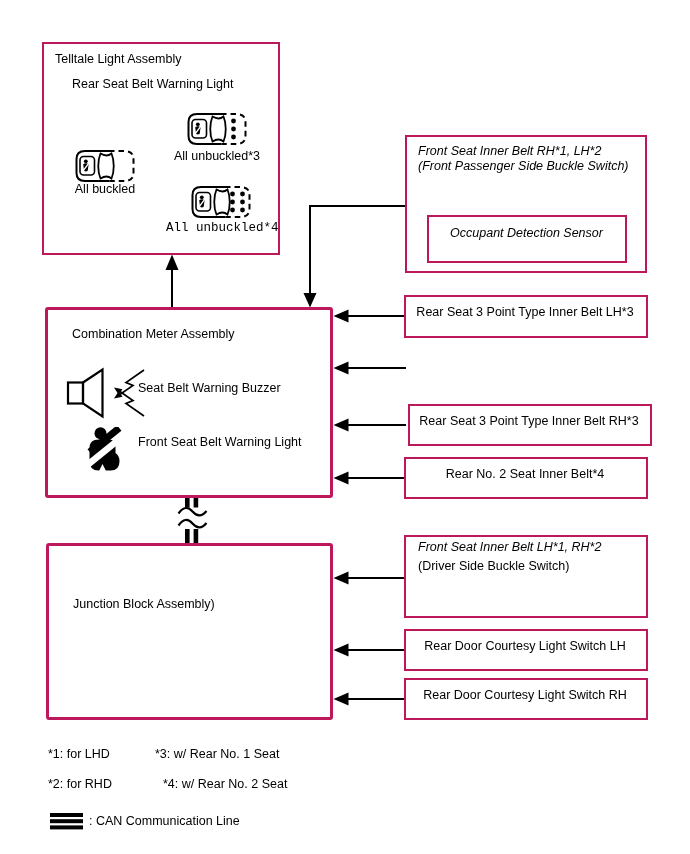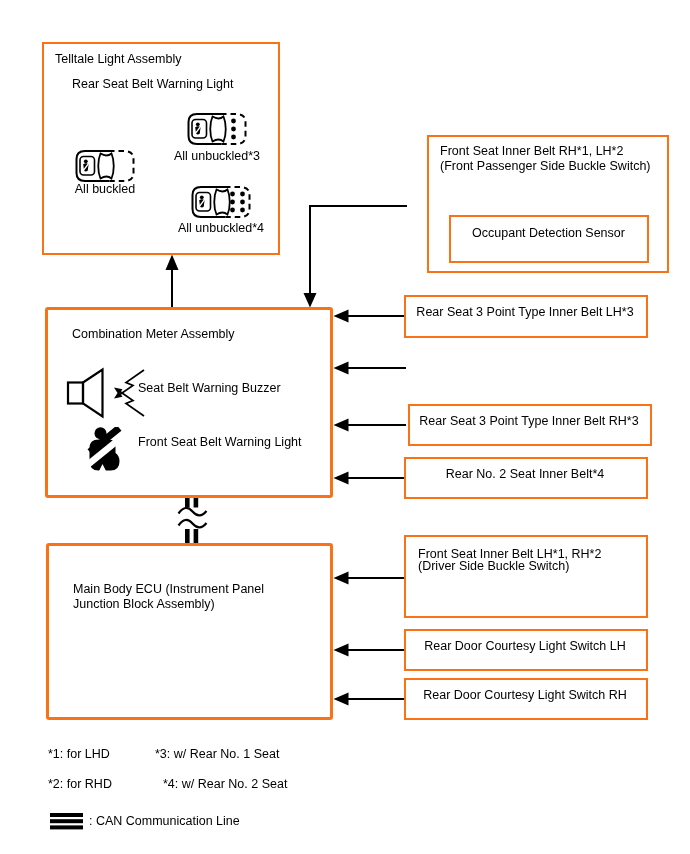--- a/index.html
+++ b/index.html
@@ -2,21 +2,21 @@
 <html><head>
 <meta charset="utf-8">
 <style>
   html,body{margin:0;padding:0;background:#fff;}
   .canvas{
     position:relative;width:690px;height:854px;background:#fff;
     font-family:"Liberation Sans","DejaVu Sans",sans-serif;
     font-size:12.5px;color:#000;line-height:1.2;overflow:hidden;
   }
   .wires{position:absolute;left:0;top:0;}
-  .box{position:absolute;background:#fff;border:2px solid #f97316;box-sizing:border-box;}
+  .box{position:absolute;background:#fff;border:2px solid #be185d;box-sizing:border-box;}
   .sq{border-width:2.5px;}
   .rbox{border-width:3px;border-radius:3px;}
   .abs{position:absolute;white-space:nowrap;}
   .ctr{text-align:center;white-space:nowrap;}
   .iconwrap{position:absolute;}
   svg{display:block;}
   .stroke{stroke:#000;fill:none;}
   .fillb{fill:#000;}
 </style>
 </head>
@@ -119,24 +119,24 @@
         <g class="fillb">
           <circle cx="41.5" cy="8" r="2.4"></circle>
             <circle cx="41.5" cy="16" r="2.4"></circle>
             <circle cx="41.5" cy="24" r="2.4"></circle>
           <circle cx="51.5" cy="8" r="2.4"></circle>
             <circle cx="51.5" cy="16" r="2.4"></circle>
             <circle cx="51.5" cy="24" r="2.4"></circle>
         </g>
       </svg>
     </div>
-    <div class="abs ctr" style="left:122px;top:177px;width:110px;">All unbuckled*4</div>
-  </div>
-
-  <div class="box" style="left:427px;top:135px;width:242px;height:138px;">
+    <div class="abs ctr" style="left:122px;top:177px;width:110px;font-family:Liberation Mono, monospace;">All unbuckled*4</div>
+  </div>
+
+  <div class="box" style="left:405px;top:135px;width:242px;height:138px;font-style:italic;">
     <div class="abs" style="left:11px;top:7px;">Front Seat Inner Belt RH*1, LH*2</div>
     <div class="abs" style="left:11px;top:22px;">(Front Passenger Side Buckle Switch)</div>
     <div class="box" style="left:20px;top:78px;width:200px;height:48px;border-width:2.5px;padding-left:8px;">
       <div class="abs ctr" style="left:0;top:9px;width:195px;">Occupant Detection Sensor</div>
     </div>
   </div>
 
   <div class="box rbox" style="left:45px;top:307px;width:288px;height:191px;">
     <div class="abs" style="left:24px;top:17px;">Combination Meter Assembly</div>
 
@@ -160,36 +160,35 @@
           <rect class="fillb" x="10" y="13.5" width="38" height="7"></rect>
           <rect x="-10" y="22.5" width="58" height="6.5" fill="#fff"></rect>
         </g>
         <polygon points="14.5,45 22.5,45 18.5,37" fill="#fff"></polygon>
       </svg>
     </div>
     <div class="abs" style="left:90px;top:125px;">Front Seat Belt Warning Light</div>
   </div>
 
   <div class="box rbox" style="left:46px;top:543px;width:287px;height:177px;">
-    <div class="abs" style="left:24px;top:36px;">Main Body ECU (Instrument Panel</div>
     <div class="abs" style="left:24px;top:51px;">Junction Block Assembly)</div>
   </div>
 
   <div class="box" style="left:404px;top:295px;width:244px;height:43px;">
     <div class="abs ctr" style="left:0;top:8px;width:238px;">Rear Seat 3 Point Type Inner Belt LH*3</div>
   </div>
   <div class="box" style="left:397px;top:404px;width:244px;height:42px;margin-left:11px;">
     <div class="abs ctr" style="left:0;top:8px;width:238px;">Rear Seat 3 Point Type Inner Belt RH*3</div>
   </div>
   <div class="box" style="left:404px;top:457px;width:244px;height:42px;">
     <div class="abs ctr" style="left:0;top:8px;width:238px;">Rear No. 2 Seat Inner Belt*4</div>
   </div>
 
   <div class="box" style="left:404px;top:535px;width:244px;height:83px;">
-    <div class="abs" style="left:12px;top:10px;">Front Seat Inner Belt LH*1, RH*2</div>
+    <div class="abs" style="left:12px;top:3px;font-style:italic;">Front Seat Inner Belt LH*1, RH*2</div>
     <div class="abs" style="left:12px;top:22px;">(Driver Side Buckle Switch)</div>
   </div>
   <div class="box" style="left:404px;top:678px;width:244px;height:42px;">
     <div class="abs ctr" style="left:0;top:8px;width:238px;">Rear Door Courtesy Light Switch RH</div>
   </div>
   <div class="box" style="left:404px;top:629px;width:244px;height:42px;">
     <div class="abs ctr" style="left:0;top:8px;width:238px;">Rear Door Courtesy Light Switch LH</div>
   </div>
 
   <div class="abs" style="left:48px;top:747px;">*1: for LHD</div>

